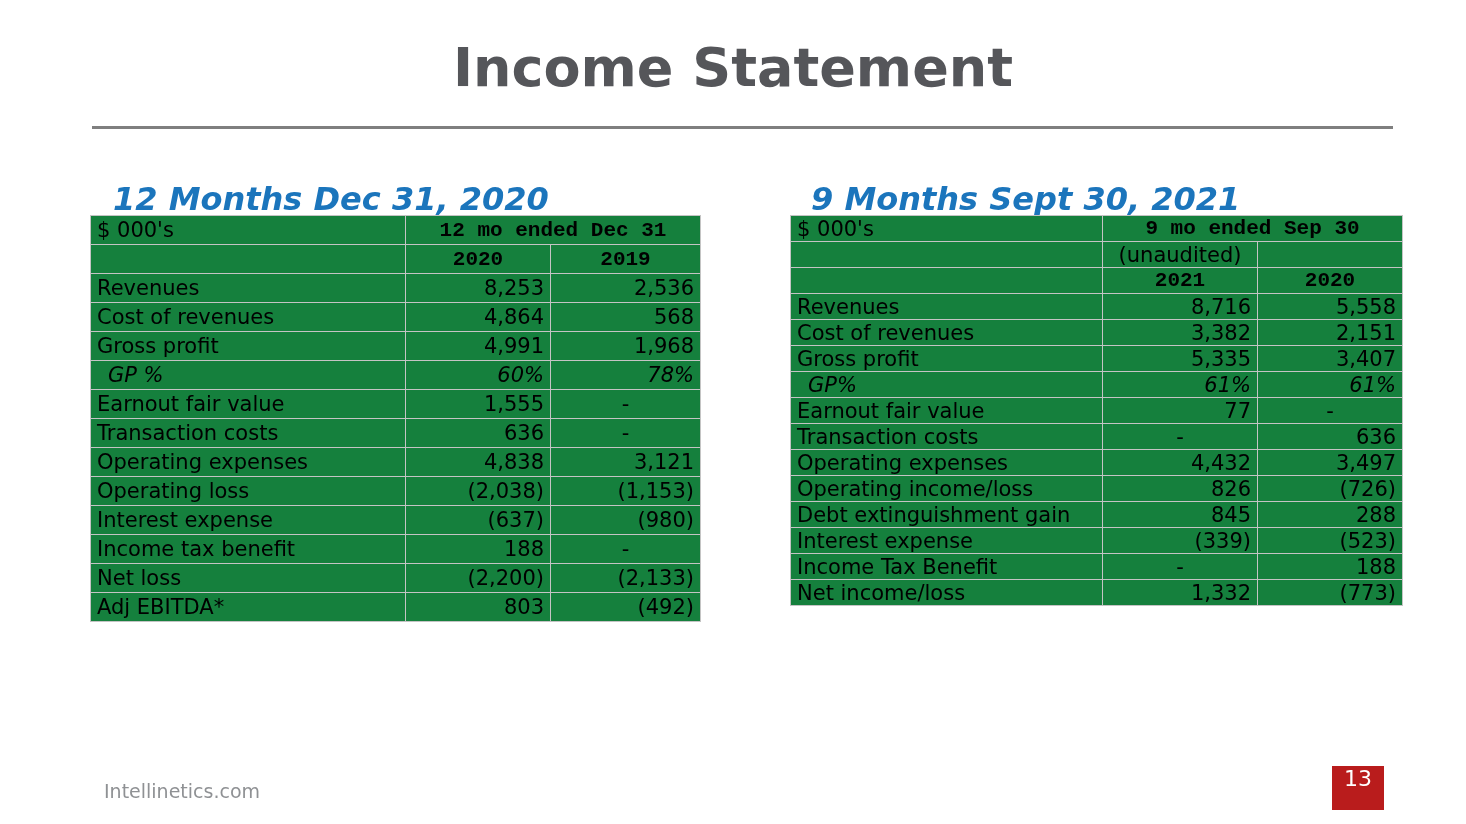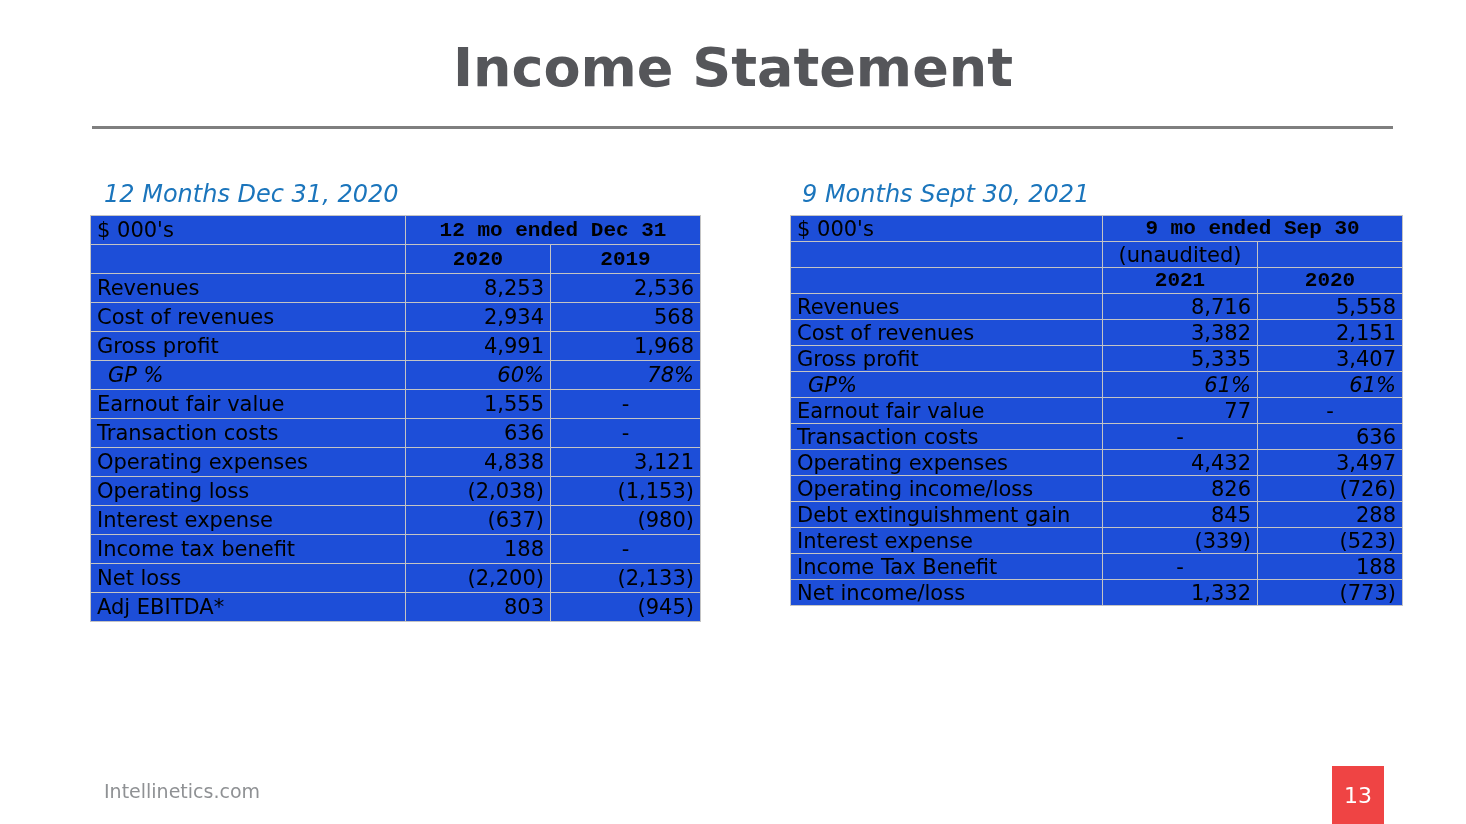--- a/index.html
+++ b/index.html
@@ -4,47 +4,47 @@
 <style>
   * { margin:0; padding:0; box-sizing:border-box; }
   html,body { background:#ffffff; }
   body { font-family:"DejaVu Sans","Liberation Sans",sans-serif; }
   .slide { position:relative; width:1466px; height:824px; background:#ffffff; overflow:hidden; }
 
   .title { position:absolute; left:0; top:36px; width:100%; text-align:center;
            font-size:54px; font-weight:bold; color:#55565a; }
   .rule  { position:absolute; left:92px; top:126px; width:1301px; height:3px; background:#7f7f7f; }
 
-  .heading { position:absolute; font-size:24px; font-weight:normal; font-style:italic; color:#1b75bc; }
+  .heading { position:absolute; font-size:32px; font-weight:bold; font-style:italic; color:#1b75bc;margin-left:9px; }
   .heading.hl { left:104px; top:180px; }
   .heading.hr { left:802px; top:180px; }
 
-  table.fin { position:absolute; border-collapse:collapse; table-layout:fixed; background:#1d4ed8; }
+  table.fin { position:absolute; border-collapse:collapse; table-layout:fixed; background:#15803d; }
   table.fin td { border:1px solid #c4c4c4; font-size:21px; color:#000000;
                  padding:0 6px; white-space:nowrap; overflow:hidden; }
   table.left-t  { left:90px;  top:215px; width:610px; }
   table.right-t { left:790px; top:215px; width:612px; }
   table.left-t  td { height:29px; }
   table.right-t td { height:26px; }
 
   td.lbl { text-align:left; padding-left:7px; }
   td.num { text-align:right; padding-right:10px; }
   td.num.dash { text-align:center; }
   td.ctr { text-align:center; }
   td.b   { font-weight:bold;font-family:Liberation Mono, monospace; }
   td.yr  { border-bottom:3px solid #000000; }
   td.u   { border-bottom:2px solid #000000; }
   td.d   { border-bottom:4px double #000000; }
   tr.it td { font-style:italic;border-radius:11px; }
   tr.it td.lbl { padding-left:17px; }
 
   .site      { position:absolute; left:104px; top:768px; font-size:19px; color:#8f9194;margin-top:12px; }
   .footnotes { position:absolute; left:478px; top:744px; font-size:20px; color:#55565a; line-height:27px; }
-  .pagebox   { position:absolute; left:1332px; top:766px; width:52px; height:58px; background:#ef4444;
-               display:flex; align-items:center; justify-content:center; }
+  .pagebox   { position:absolute; left:1332px; top:766px; width:52px; height:44px; background:#b91c1c;
+               display:flex; justify-content:center; }
   .pagebox span { color:#ffffff; font-size:22px; }
 </style>
 </head>
 <body>
 
 <div class="slide">
 
   <h1 class="title">Income Statement</h1>
   <div class="rule"></div>
 
@@ -69,21 +69,21 @@
       </tr>
     </thead>
     <tbody>
       <tr>
         <td class="lbl">Revenues</td>
         <td class="num">8,253</td>
         <td class="num">2,536</td>
       </tr>
       <tr>
         <td class="lbl">Cost of revenues</td>
-        <td class="num u">2,934</td>
+        <td class="num u">4,864</td>
         <td class="num u">568</td>
       </tr>
       <tr>
         <td class="lbl">Gross profit</td>
         <td class="num u">4,991</td>
         <td class="num u">1,968</td>
       </tr>
       <tr class="it">
         <td class="lbl">GP %</td>
         <td class="num">60%</td>
@@ -120,21 +120,21 @@
         <td class="num u dash">-</td>
       </tr>
       <tr>
         <td class="lbl">Net loss</td>
         <td class="num d">(2,200)</td>
         <td class="num d">(2,133)</td>
       </tr>
       <tr>
         <td class="lbl">Adj EBITDA*</td>
         <td class="num">803</td>
-        <td class="num">(945)</td>
+        <td class="num">(492)</td>
       </tr>
     </tbody>
   </table>
 
   <table class="fin right-t">
     <colgroup>
         <col style="width:312px">
         <col style="width:155px">
         <col style="width:145px">
       </colgroup>

